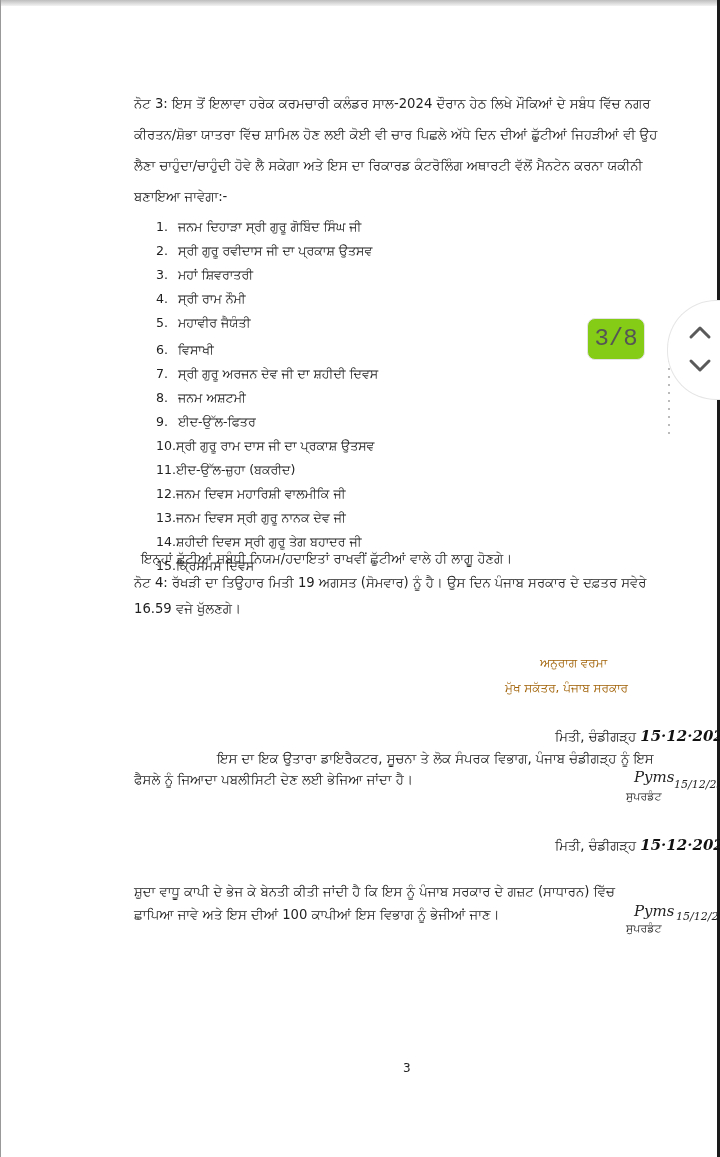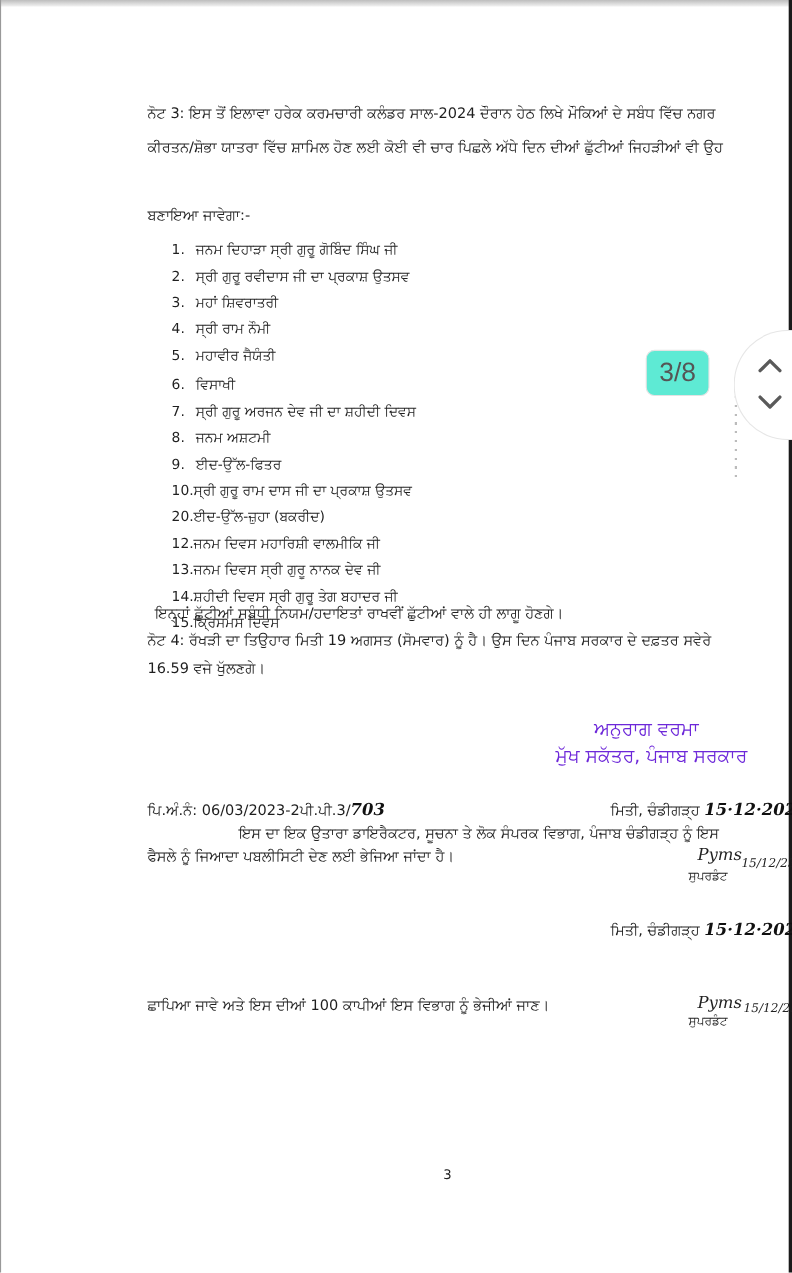--- a/index.html
+++ b/index.html
@@ -14,82 +14,83 @@
   .top-shadow { position: absolute; left: 0; right: 0; top: 0; height: 6px;
     background: linear-gradient(#bdbdbd, #f3f3f3); }
   .right-edge { position: absolute; top: 0; bottom: 0; right: 0; width: 3px; background: #1a1a1a; }
   .left-edge { position: absolute; top: 0; bottom: 0; left: 0; width: 1px; background: #999; }
   .page { position: absolute; left: 0; top: 0; width: 717px; height: 910px; margin-left: 46px; }
   .line { position: absolute; font-size: 13.2px; line-height: 18px; white-space: nowrap; color: #1f1f1f; }
   .para { left: 88px; width: 585px; }
   .item { left: 110px; font-size: 12.6px; }
   .item .num { display: inline-block; width: 22px; }
   .item.two .num { width: 20px; }
-  .sig { color: #6d28d9; font-size: 17px; }
+  .sig { color: #a16207; font-size: 12px; }
   .hand { font-family: "DejaVu Serif", serif; font-style: italic; color: #111; font-weight: bold; }
   .hand-sign { position: absolute; font-family: "DejaVu Serif", serif; font-style: italic; color: #222; }
   .page-num { position: absolute; left: 357px; top: 1061px; font-size: 12px; color: #222; }
   .counter { position: absolute; left: 587px; top: 318px; width: 56px; height: 40px;
-    border: 1px solid #e3e3e3; border-radius: 8px; background: #5eead4;
+    border: 1px solid #e3e3e3; border-radius: 8px; background: #84cc16;
     font-size: 24px; color: #555; text-align: center; line-height: 40px;
-    font-family: Liberation Sans, sans-serif; }
+    font-family: Liberation Mono, monospace; }
   .nav-tab { position: absolute; left: 667px; top: 300px; width: 70px; height: 98px;
     border: 1px solid #e6e6e6; border-radius: 49px 0 0 49px; background: #fff; border-right: none; }
   .nav-tab button { position: absolute; left: 17px; width: 30px; height: 26px; border: none;
     background: transparent; padding: 0; cursor: pointer; }
   .nav-tab .up { top: 18px; } .nav-tab .down { top: 52px; }
   .dots { position: absolute; left: 668px; top: 360px; width: 2px; height: 80px;
     background: repeating-linear-gradient(#bbb 0 2px, transparent 2px 8px); }
 </style>
 </head>
 <body>
 
 <div class="viewer">
   <div class="top-shadow"></div>
   <div class="left-edge"></div>
   <div class="right-edge"></div>
 
   <div class="page">
 
     <div class="line para" style="top:95px">ਨੋਟ 3: ਇਸ ਤੋਂ ਇਲਾਵਾ ਹਰੇਕ ਕਰਮਚਾਰੀ ਕਲੰਡਰ ਸਾਲ-2024 ਦੌਰਾਨ ਹੇਠ ਲਿਖੇ ਮੌਕਿਆਂ ਦੇ ਸਬੰਧ ਵਿੱਚ ਨਗਰ</div>
     <div class="line para" style="top:126px">ਕੀਰਤਨ/ਸ਼ੋਭਾ ਯਾਤਰਾ ਵਿੱਚ ਸ਼ਾਮਿਲ ਹੋਣ ਲਈ ਕੋਈ ਵੀ ਚਾਰ ਪਿਛਲੇ ਅੱਧੇ ਦਿਨ ਦੀਆਂ ਛੁੱਟੀਆਂ ਜਿਹੜੀਆਂ ਵੀ ਉਹ</div>
+    <div class="line para" style="top:157px">ਲੈਣਾ ਚਾਹੁੰਦਾ/ਚਾਹੁੰਦੀ ਹੋਵੇ ਲੈ ਸਕੇਗਾ ਅਤੇ ਇਸ ਦਾ ਰਿਕਾਰਡ ਕੰਟਰੋਲਿੰਗ ਅਥਾਰਟੀ ਵੱਲੋਂ ਮੈਨਟੇਨ ਕਰਨਾ ਯਕੀਨੀ</div>
     <div class="line para" style="top:188px">ਬਣਾਇਆ ਜਾਵੇਗਾ:-</div>
 
     <div class="line item" style="top:218px"><span class="num">1.</span><span>ਜਨਮ ਦਿਹਾੜਾ ਸ੍ਰੀ ਗੁਰੂ ਗੋਬਿੰਦ ਸਿੰਘ ਜੀ</span></div>
     <div class="line item" style="top:242px"><span class="num">2.</span><span>ਸ੍ਰੀ ਗੁਰੂ ਰਵੀਦਾਸ ਜੀ ਦਾ ਪ੍ਰਕਾਸ਼ ਉਤਸਵ</span></div>
     <div class="line item" style="top:266px"><span class="num">3.</span><span>ਮਹਾਂ ਸ਼ਿਵਰਾਤਰੀ</span></div>
     <div class="line item" style="top:290px"><span class="num">4.</span><span>ਸ੍ਰੀ ਰਾਮ ਨੌਮੀ</span></div>
     <div class="line item" style="top:314px"><span class="num">5.</span><span>ਮਹਾਵੀਰ ਜੈਯੰਤੀ</span></div>
     <div class="line item" style="top:341px"><span class="num">6.</span><span>ਵਿਸਾਖੀ</span></div>
     <div class="line item" style="top:365px"><span class="num">7.</span><span>ਸ੍ਰੀ ਗੁਰੂ ਅਰਜਨ ਦੇਵ ਜੀ ਦਾ ਸ਼ਹੀਦੀ ਦਿਵਸ</span></div>
     <div class="line item" style="top:389px"><span class="num">8.</span><span>ਜਨਮ ਅਸ਼ਟਮੀ</span></div>
     <div class="line item" style="top:413px"><span class="num">9.</span><span>ਈਦ-ਉੱਲ-ਫਿਤਰ</span></div>
     <div class="line item two" style="top:437px"><span class="num">10.</span><span>ਸ੍ਰੀ ਗੁਰੂ ਰਾਮ ਦਾਸ ਜੀ ਦਾ ਪ੍ਰਕਾਸ਼ ਉਤਸਵ</span></div>
-    <div class="line item two" style="top:461px"><span class="num">20.</span><span>ਈਦ-ਉੱਲ-ਜ਼ੁਹਾ (ਬਕਰੀਦ)</span></div>
+    <div class="line item two" style="top:461px"><span class="num">11.</span><span>ਈਦ-ਉੱਲ-ਜ਼ੁਹਾ (ਬਕਰੀਦ)</span></div>
     <div class="line item two" style="top:485px"><span class="num">12.</span><span>ਜਨਮ ਦਿਵਸ ਮਹਾਰਿਸ਼ੀ ਵਾਲਮੀਕਿ ਜੀ</span></div>
     <div class="line item two" style="top:509px"><span class="num">13.</span><span>ਜਨਮ ਦਿਵਸ ਸ੍ਰੀ ਗੁਰੂ ਨਾਨਕ ਦੇਵ ਜੀ</span></div>
     <div class="line item two" style="top:533px"><span class="num">14.</span><span>ਸ਼ਹੀਦੀ ਦਿਵਸ ਸ੍ਰੀ ਗੁਰੂ ਤੇਗ ਬਹਾਦਰ ਜੀ</span></div>
     <div class="line item two" style="top:557px"><span class="num">15.</span><span>ਕ੍ਰਿਸਮਸ ਦਿਵਸ</span></div>
 
     <div class="line" style="top:550px; left:95px;">ਇਨ੍ਹਾਂ ਛੁੱਟੀਆਂ ਸਬੰਧੀ ਨਿਯਮ/ਹਦਾਇਤਾਂ ਰਾਖਵੀਂ ਛੁੱਟੀਆਂ ਵਾਲੇ ਹੀ ਲਾਗੂ ਹੋਣਗੇ।</div>
     <div class="line para" style="top:574px">ਨੋਟ 4: ਰੱਖੜੀ ਦਾ ਤਿਉਹਾਰ ਮਿਤੀ 19 ਅਗਸਤ (ਸੋਮਵਾਰ)  ਨੂੰ ਹੈ। ਉਸ ਦਿਨ ਪੰਜਾਬ ਸਰਕਾਰ ਦੇ ਦਫ਼ਤਰ ਸਵੇਰੇ</div>
     <div class="line para" style="top:600px">16.59 ਵਜੇ ਖੁੱਲਣਗੇ।</div>
 
     <div class="line sig" style="top:654px; left:494px;">ਅਨੁਰਾਗ ਵਰਮਾ</div>
     <div class="line sig" style="top:679px; left:459px;">ਮੁੱਖ ਸਕੱਤਰ, ਪੰਜਾਬ ਸਰਕਾਰ</div>
 
-    <div class="line" style="top:727px; left:88px;"><span>ਪਿ.ਅੰ.ਨੰ: 06/03/2023-2ਪੀ.ਪੀ.3/</span><span class="hand" style="font-size:15px">703</span></div>
     <div class="line" style="top:727px; left:509px;"><span>ਮਿਤੀ, ਚੰਡੀਗੜ੍ਹ</span> <span class="hand" style="font-size:15px">15·12·2023</span></div>
     <div class="line" style="top:750px; left:171px;">ਇਸ ਦਾ ਇਕ ਉਤਾਰਾ ਡਾਇਰੈਕਟਰ, ਸੂਚਨਾ ਤੇ ਲੋਕ ਸੰਪਰਕ ਵਿਭਾਗ, ਪੰਜਾਬ ਚੰਡੀਗੜ੍ਹ ਨੂੰ ਇਸ</div>
     <div class="line" style="top:771px; left:88px;">ਫੈਸਲੇ ਨੂੰ ਜਿਆਦਾ ਪਬਲੀਸਿਟੀ ਦੇਣ ਲਈ ਭੇਜਿਆ ਜਾਂਦਾ ਹੈ।</div>
     <div class="hand-sign" style="left:588px; top:768px; font-size:15px;">Pyms</div>
     <div class="hand-sign" style="left:628px; top:778px; font-size:11px;">15/12/23</div>
     <div class="hand-sign" style="left:580px; top:790px; font-size:11px; font-style:normal;">ਸੁਪਰਡੰਟ</div>
 
     <div class="line" style="top:836px; left:509px;"><span>ਮਿਤੀ, ਚੰਡੀਗੜ੍ਹ</span> <span class="hand" style="font-size:15px">15·12·2023</span></div>
+    <div class="line" style="top:883px; left:88px;">ਸ਼ੁਦਾ ਵਾਧੂ ਕਾਪੀ ਦੇ ਭੇਜ ਕੇ ਬੇਨਤੀ ਕੀਤੀ ਜਾਂਦੀ ਹੈ ਕਿ ਇਸ ਨੂੰ ਪੰਜਾਬ ਸਰਕਾਰ ਦੇ ਗਜ਼ਟ (ਸਾਧਾਰਨ) ਵਿੱਚ</div>
     <div class="line" style="top:906px; left:88px;">ਛਾਪਿਆ ਜਾਵੇ ਅਤੇ ਇਸ ਦੀਆਂ 100 ਕਾਪੀਆਂ ਇਸ ਵਿਭਾਗ ਨੂੰ ਭੇਜੀਆਂ ਜਾਣ।</div>
     <div class="hand-sign" style="left:588px; top:902px; font-size:15px;">Pyms</div>
     <div class="hand-sign" style="left:630px; top:910px; font-size:11px;">15/12/23</div>
     <div class="hand-sign" style="left:580px; top:922px; font-size:11px; font-style:normal;">ਸੁਪਰਡੰਟ</div>
 
     <div class="page-num">3</div>
   </div>
 
   <div class="counter">3/8</div>
   <div class="dots"></div>

